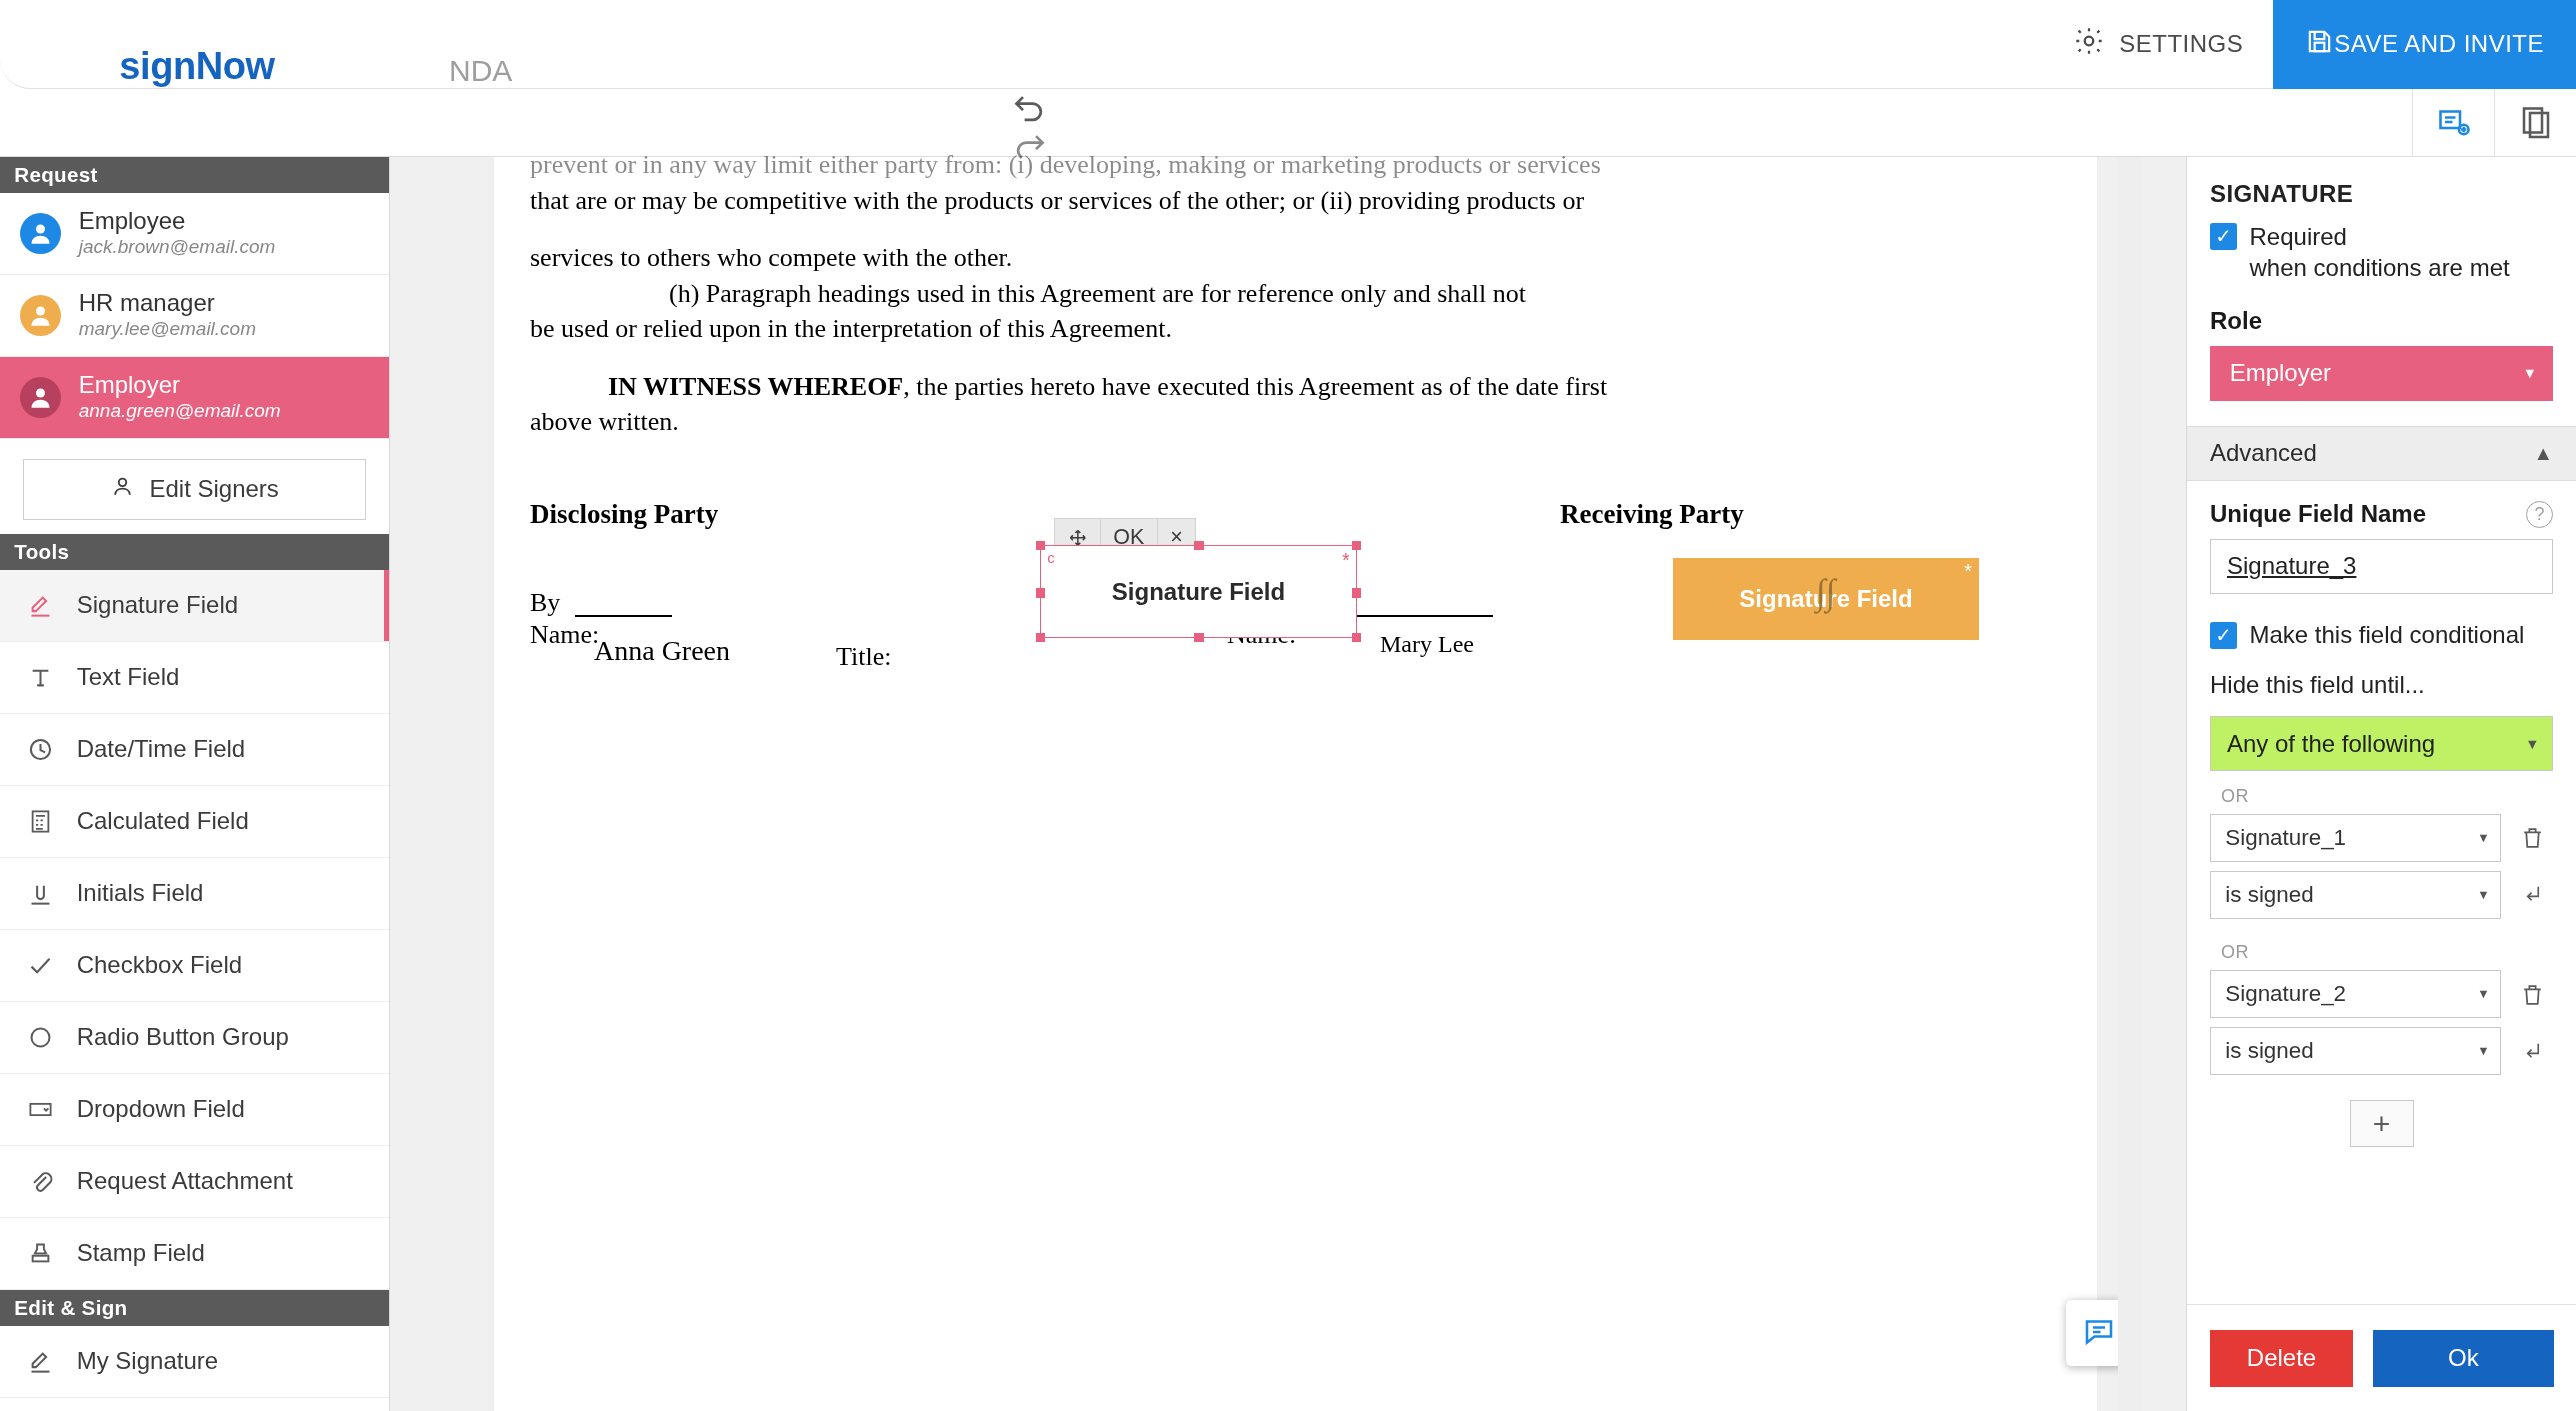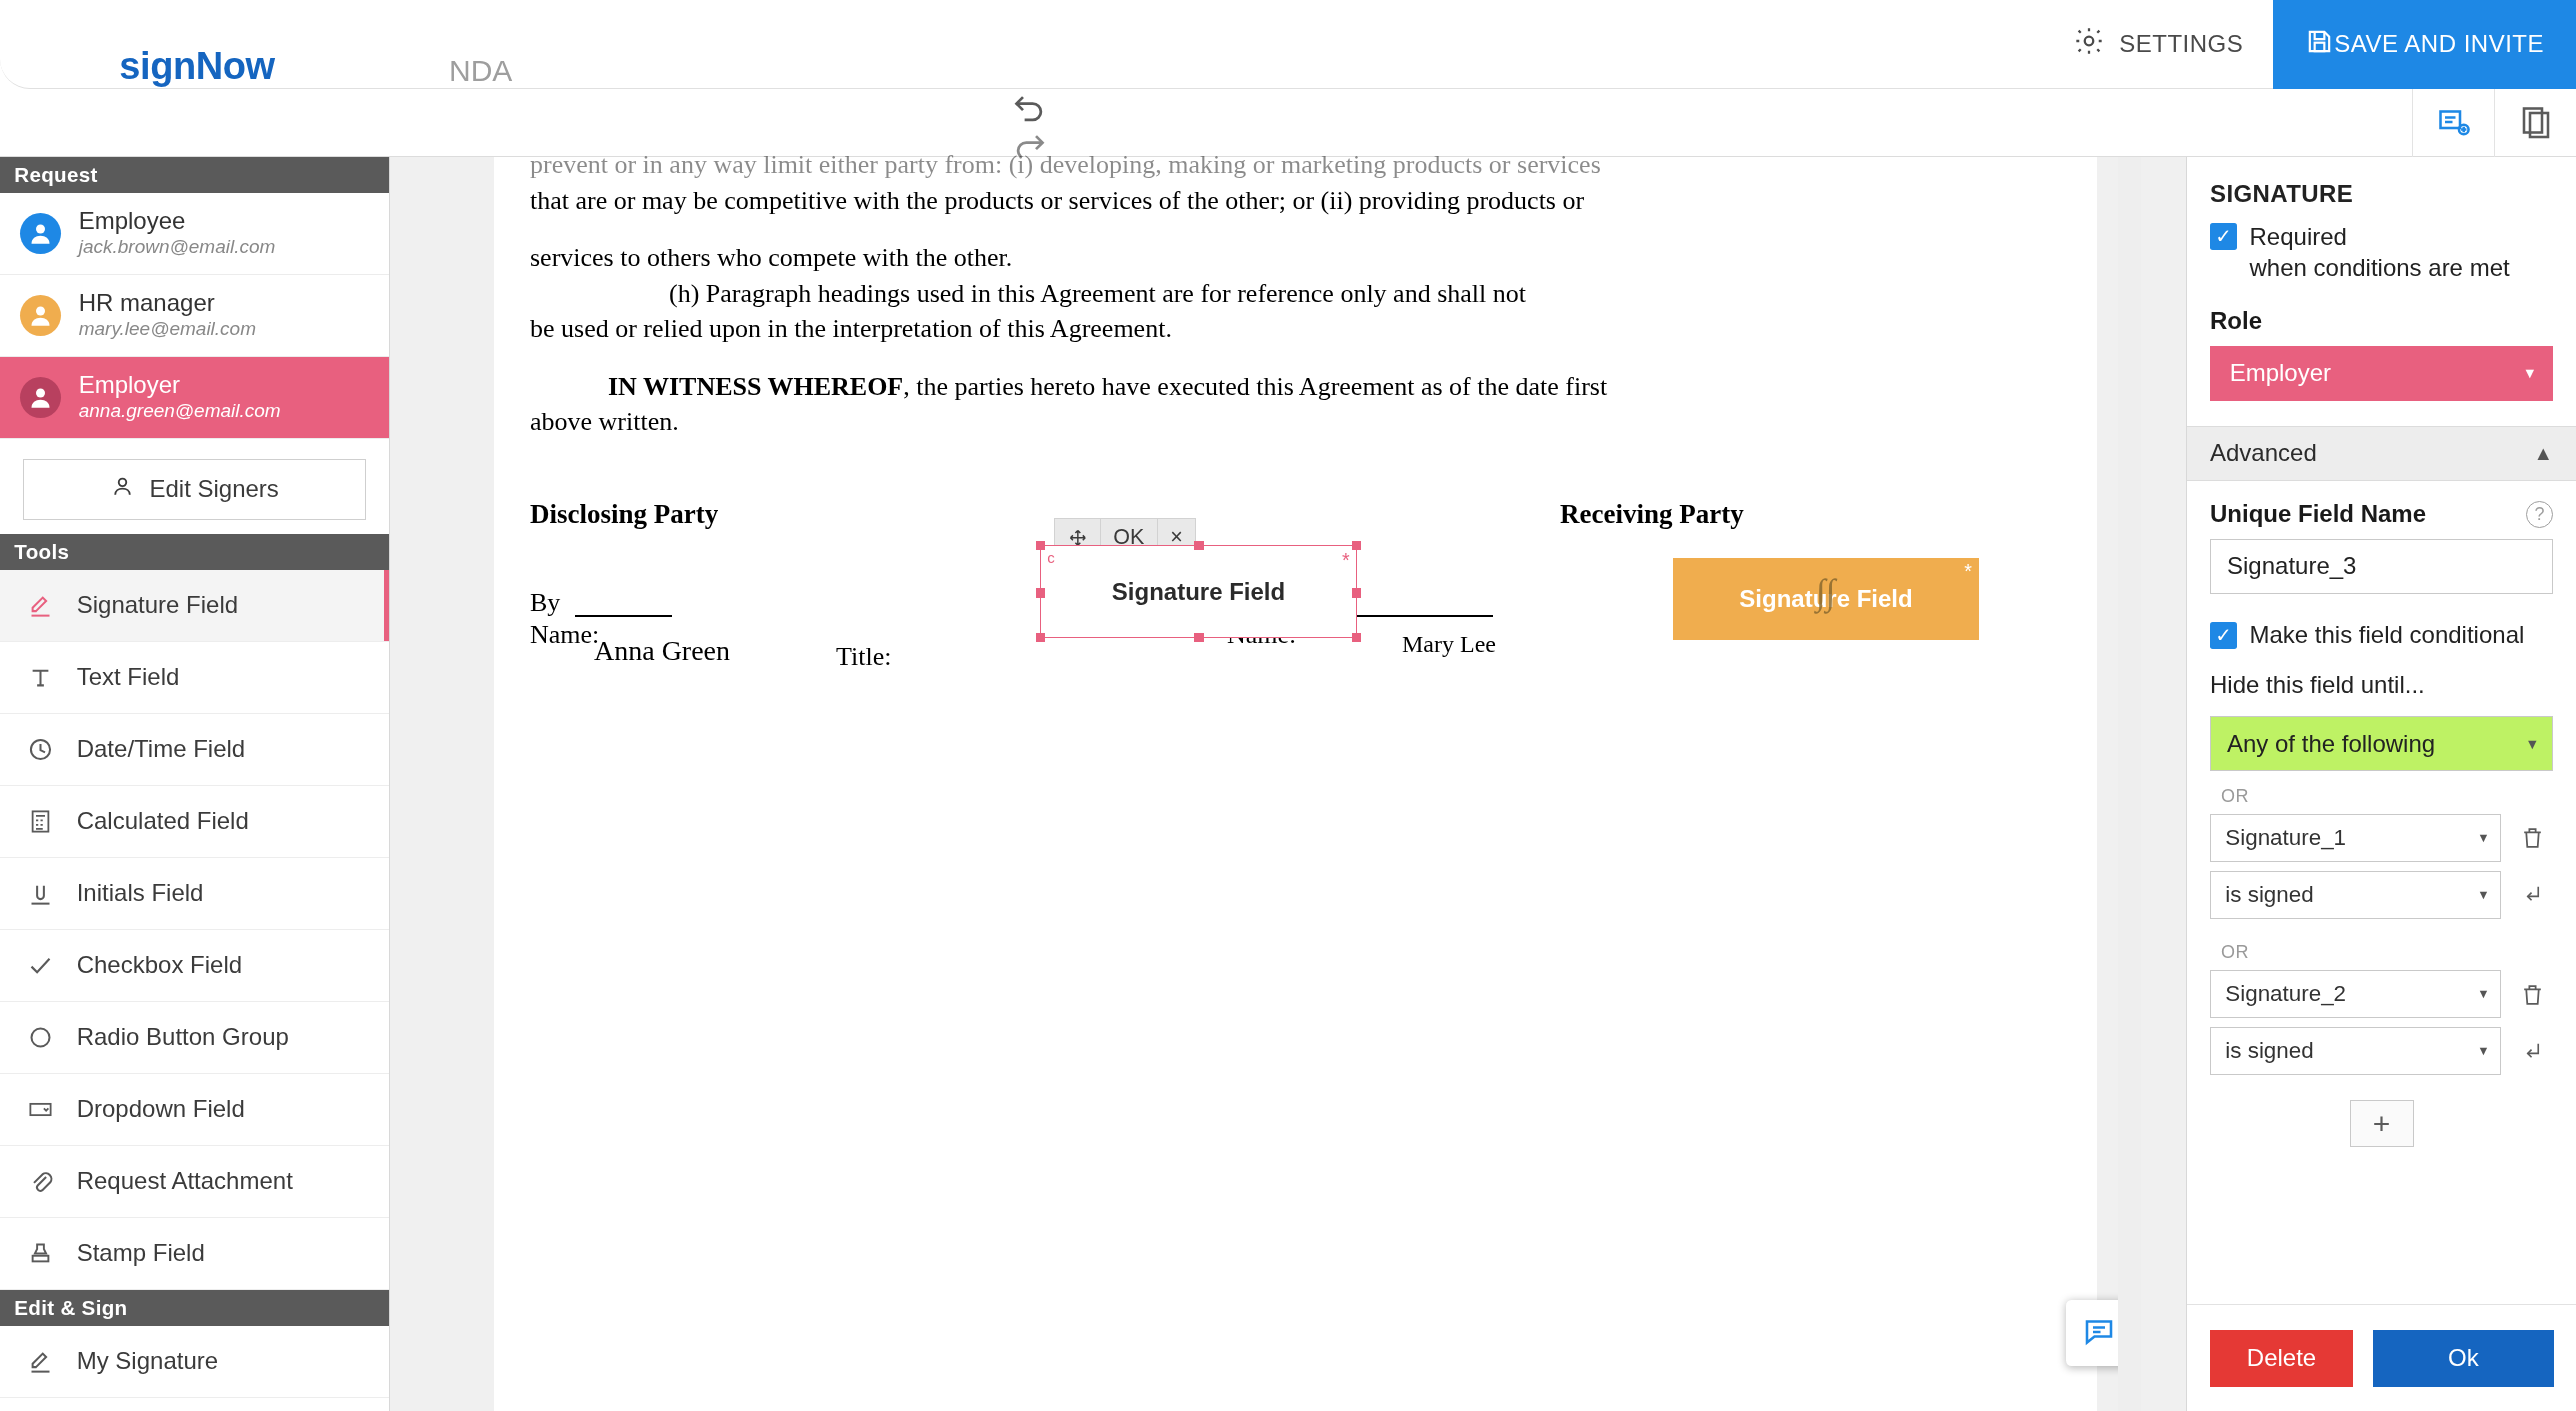--- a/index.html
+++ b/index.html
@@ -186,21 +186,21 @@
     padding:19.7px 23px 10.7px 23px;
   }
   .ufn-head span.t { font-size:24px; font-weight:bold; color:#1a1a1a; }
   .help-ico {
     width:27px; height:27px; border-radius:50%; border:1.8px solid #9e9e9e;
     color:#9e9e9e; font-size:18px; display:flex; align-items:center; justify-content:center;
     cursor:pointer;
   }
   .txt-input {
     margin:0 23px; height:55px; border:0.9px solid #c9c9c9; background:#fff;
-    display:flex; align-items:center; padding:0 16px; font-size:24px; color:#222;
+    display:flex; align-items:center; padding:0 16px; font-size:24px; color:#222;text-decoration:underline;
   }
   .cond-select {
     margin:0 23px; height:55px; border:0.9px solid #c9c9c9; background:#bef264;
     display:flex; align-items:center; justify-content:space-between;
     padding:0 12.5px 0 16px; font-size:24px; color:#222; cursor:pointer;
   }
   .or-lbl { font-size:18px; color:#9a9a9a; padding:14.3px 23px 7.2px 34px; letter-spacing:0.4px;}
   .cond-group { padding:0 23px; }
   .cond-line { display:flex; align-items:center; gap:10.7px; margin-bottom:9px; }
   .mini-select {
@@ -504,21 +504,21 @@
 
     <div class="ptext" style="left:36px; top:431px; font-size:26px;">By</div>
     <div style="position:absolute; left:81px; top:458px; width:97px; height:1.8px; background:#000;"></div>
     <div class="ptext" style="left:36px; top:463px; font-size:26px;">Name:</div>
     <div class="ptext" style="left:100px; top:478px; font-size:28px;">Anna Green</div>
     <div class="ptext" style="left:342px; top:485px; font-size:26px;">Title:</div>
 
     <div class="ptext" style="left:733px; top:431px; font-size:26px;">By</div>
     <div style="position:absolute; left:780px; top:458px; width:219px; height:1.8px; background:#000;"></div>
     <div class="ptext" style="left:733px; top:463px; font-size:26px;">Name:</div>
-    <div class="ptext" style="left:908px; top:474px; font-size:24px;">Mary Lee</div>
+    <div class="ptext" style="left:886px; top:474px; font-size:24px;">Mary Lee</div>
 
     <div class="field-ctrl" style="left:560px; top:361px;">
       <div>
         <svg width="19.7" height="19.7" viewBox="0 0 24 24" fill="none" stroke="#3a3a3a" stroke-width="1.8">
             <path d="M12 3v18M3 12h18M12 3l-3 3M12 3l3 3M12 21l-3-3M12 21l3-3M3 12l3-3M3 12l3 3M21 12l-3-3M21 12l-3 3"></path>
           </svg>
       </div>
       <div>OK</div>
       <div>×</div>
     </div>

